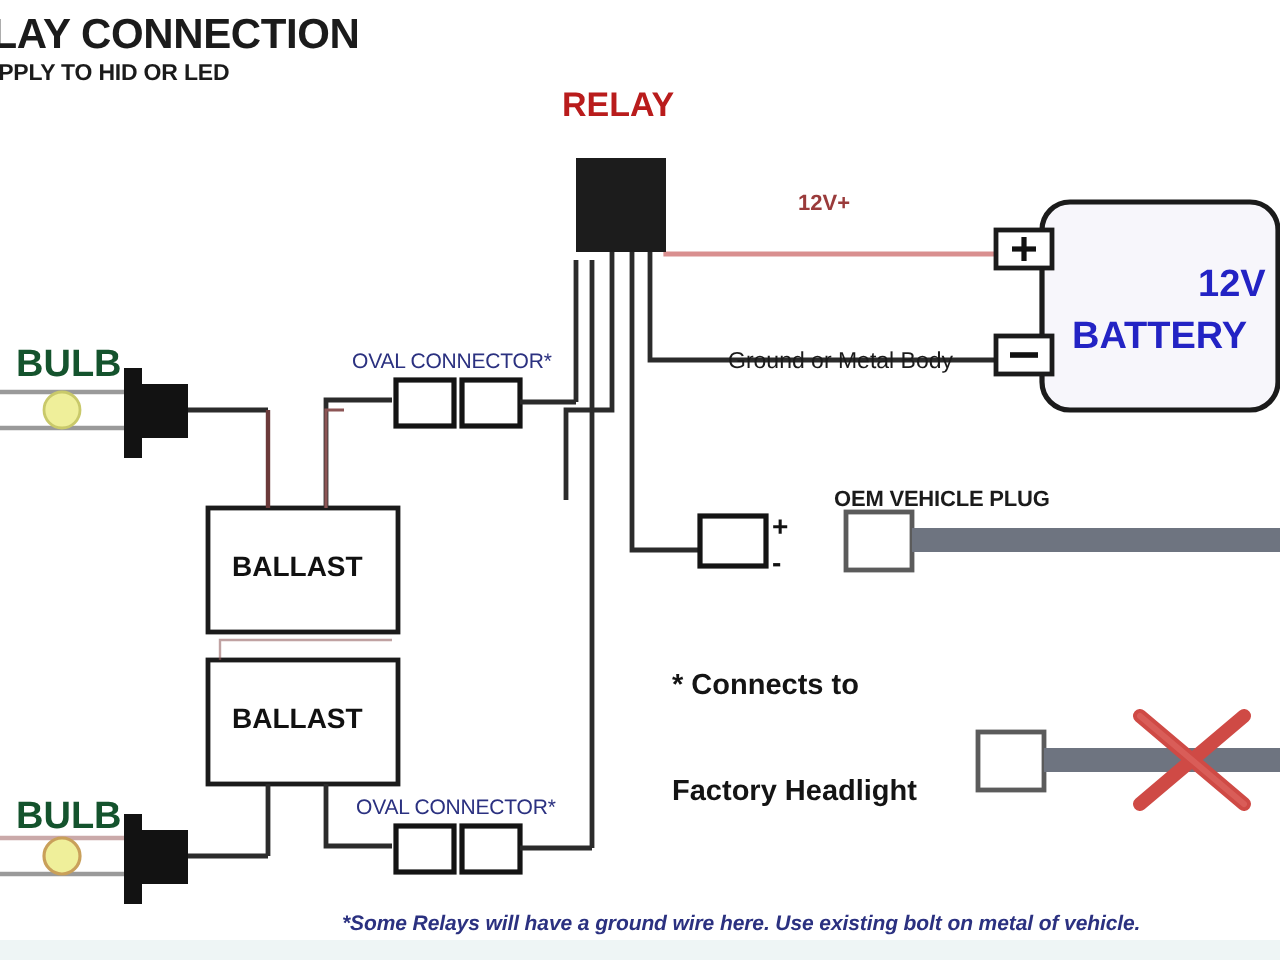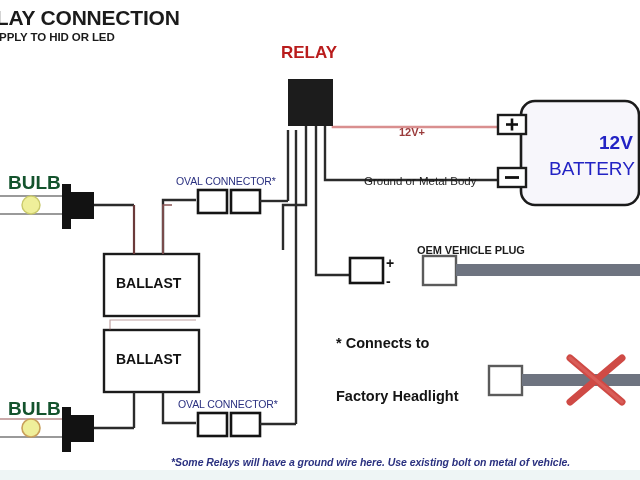--- a/index.html
+++ b/index.html
@@ -28,26 +28,26 @@
   #bulb-top-label{left:8px;top:172px;}
   #bulb-bot-label{left:8px;top:398px;}
   .ballast-label{font-size:14px;font-weight:bold;color:#111;}
   #ballast-top-label{left:116px;top:275px;}
   #ballast-bot-label{left:116px;top:351px;}
 
   .blue-label{font-size:10.5px;font-weight:normal;color:#2b3180;letter-spacing:-0.1px;}
   #oval-top-label{left:176px;top:175px;}
   #oval-bot-label{left:178px;top:398px;}
 
-  #label-12vplus{left:399px;top:126px;font-size:11px;font-weight:bold;color:#9a3b3b;text-align:center;}
+  #label-12vplus{left:399px;top:96px;font-size:11px;font-weight:bold;color:#9a3b3b;text-align:center;}
   #label-ground{left:364px;top:163px;font-size:11.5px;font-weight:normal;color:#1b1b1b;margin-top:12px;}
   #label-oem{left:417px;top:244px;font-size:11px;font-weight:bold;color:#1b1b1b;letter-spacing:-0.1px;}
 
   #battery-line1{left:562px;top:132px;font-size:19px;font-weight:bold;color:#2323c4;margin-left:37px;}
-  #battery-line2{left:549px;top:158px;font-size:19px;font-weight:normal;color:#2323c4;text-align:center;}
+  #battery-line2{left:536px;top:158px;font-size:19px;font-weight:bold;color:#2323c4;text-align:center;}
 
   #plus-sym{left:386px;top:255px;font-size:14px;font-weight:bold;color:#111;}
   #minus-sym{left:386px;top:273px;font-size:14px;font-weight:bold;color:#111;}
 
   
   #signal-block{left:336px;top:300px;font-size:14.5px;font-weight:bold;color:#141414;line-height:17.5px;}
   #signal-block div{white-space:pre;}
 
   
   #veh-note{left:529px;top:303px;font-size:9.8px;font-weight:bold;color:#2b3180;line-height:13.5px;}

